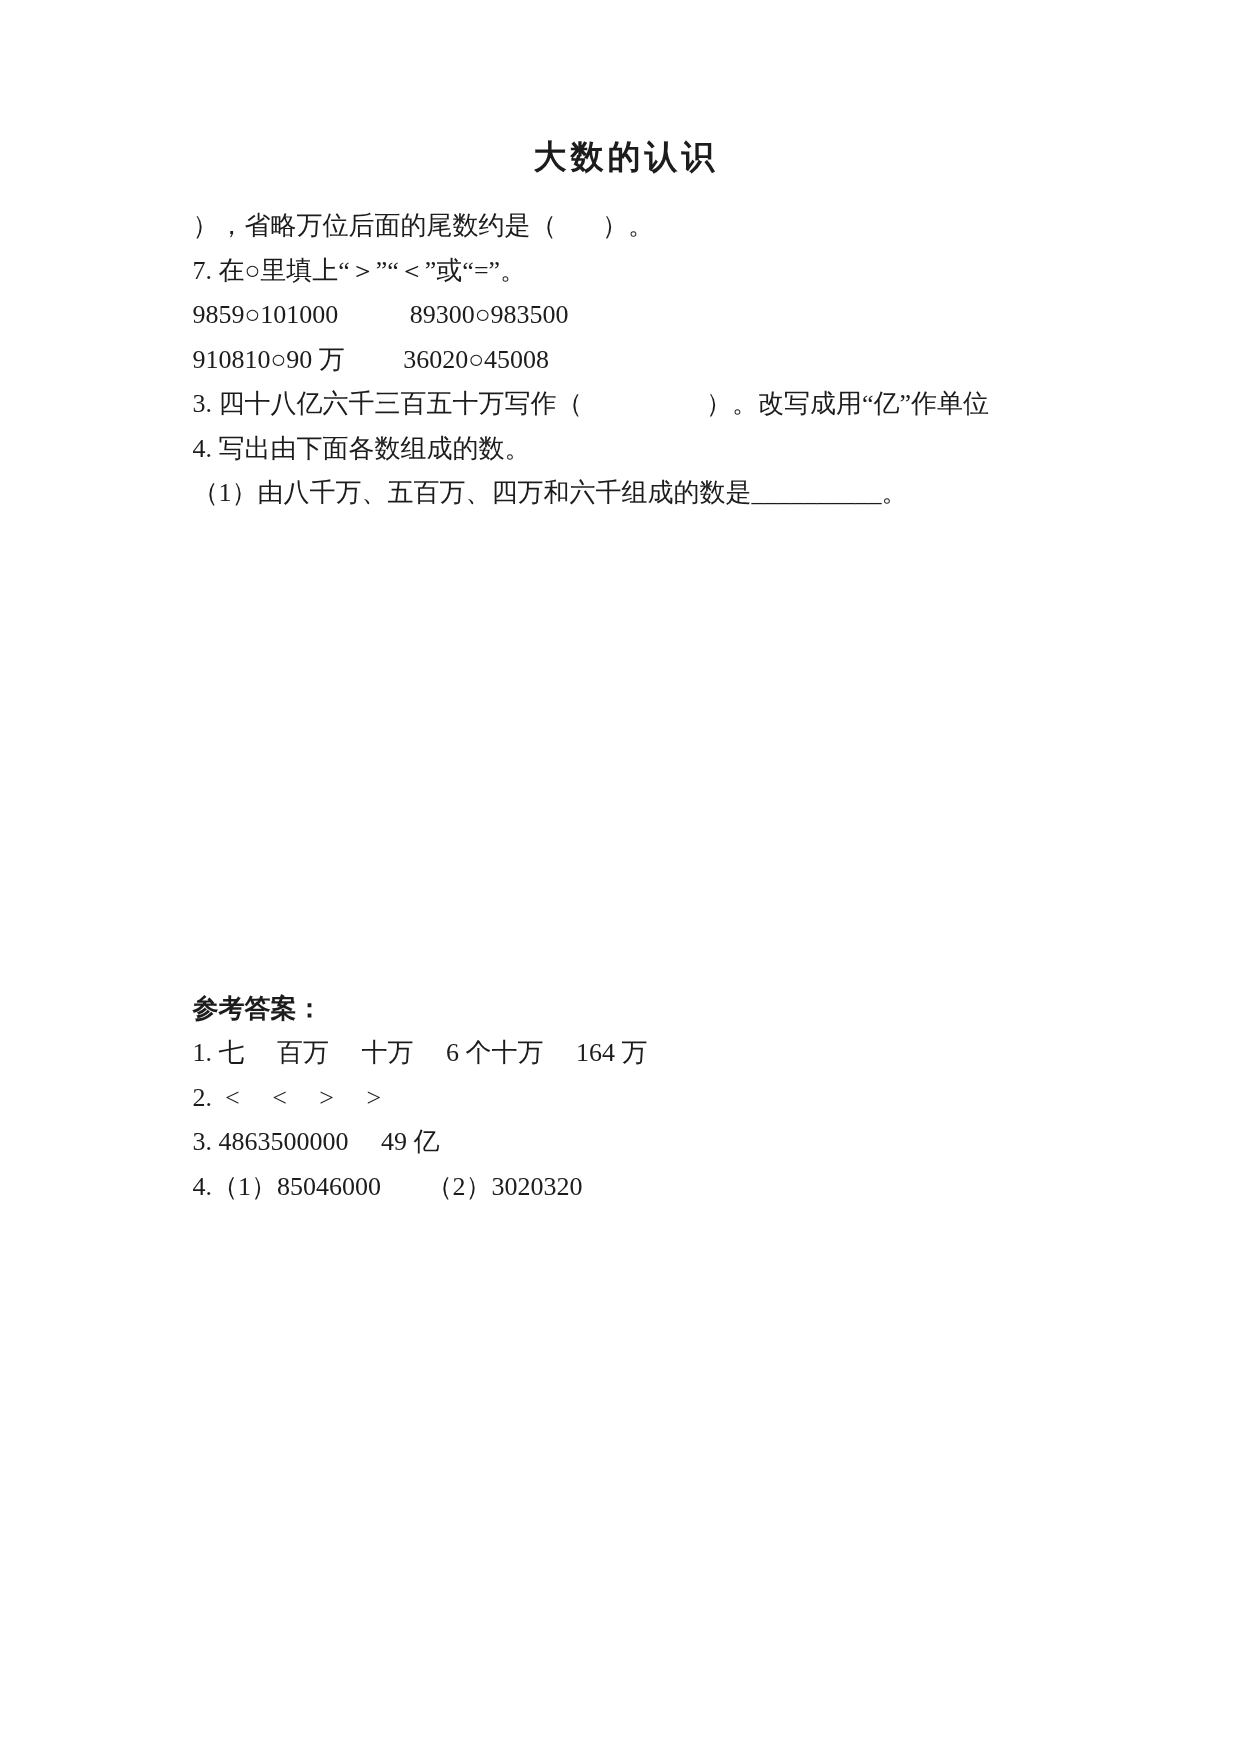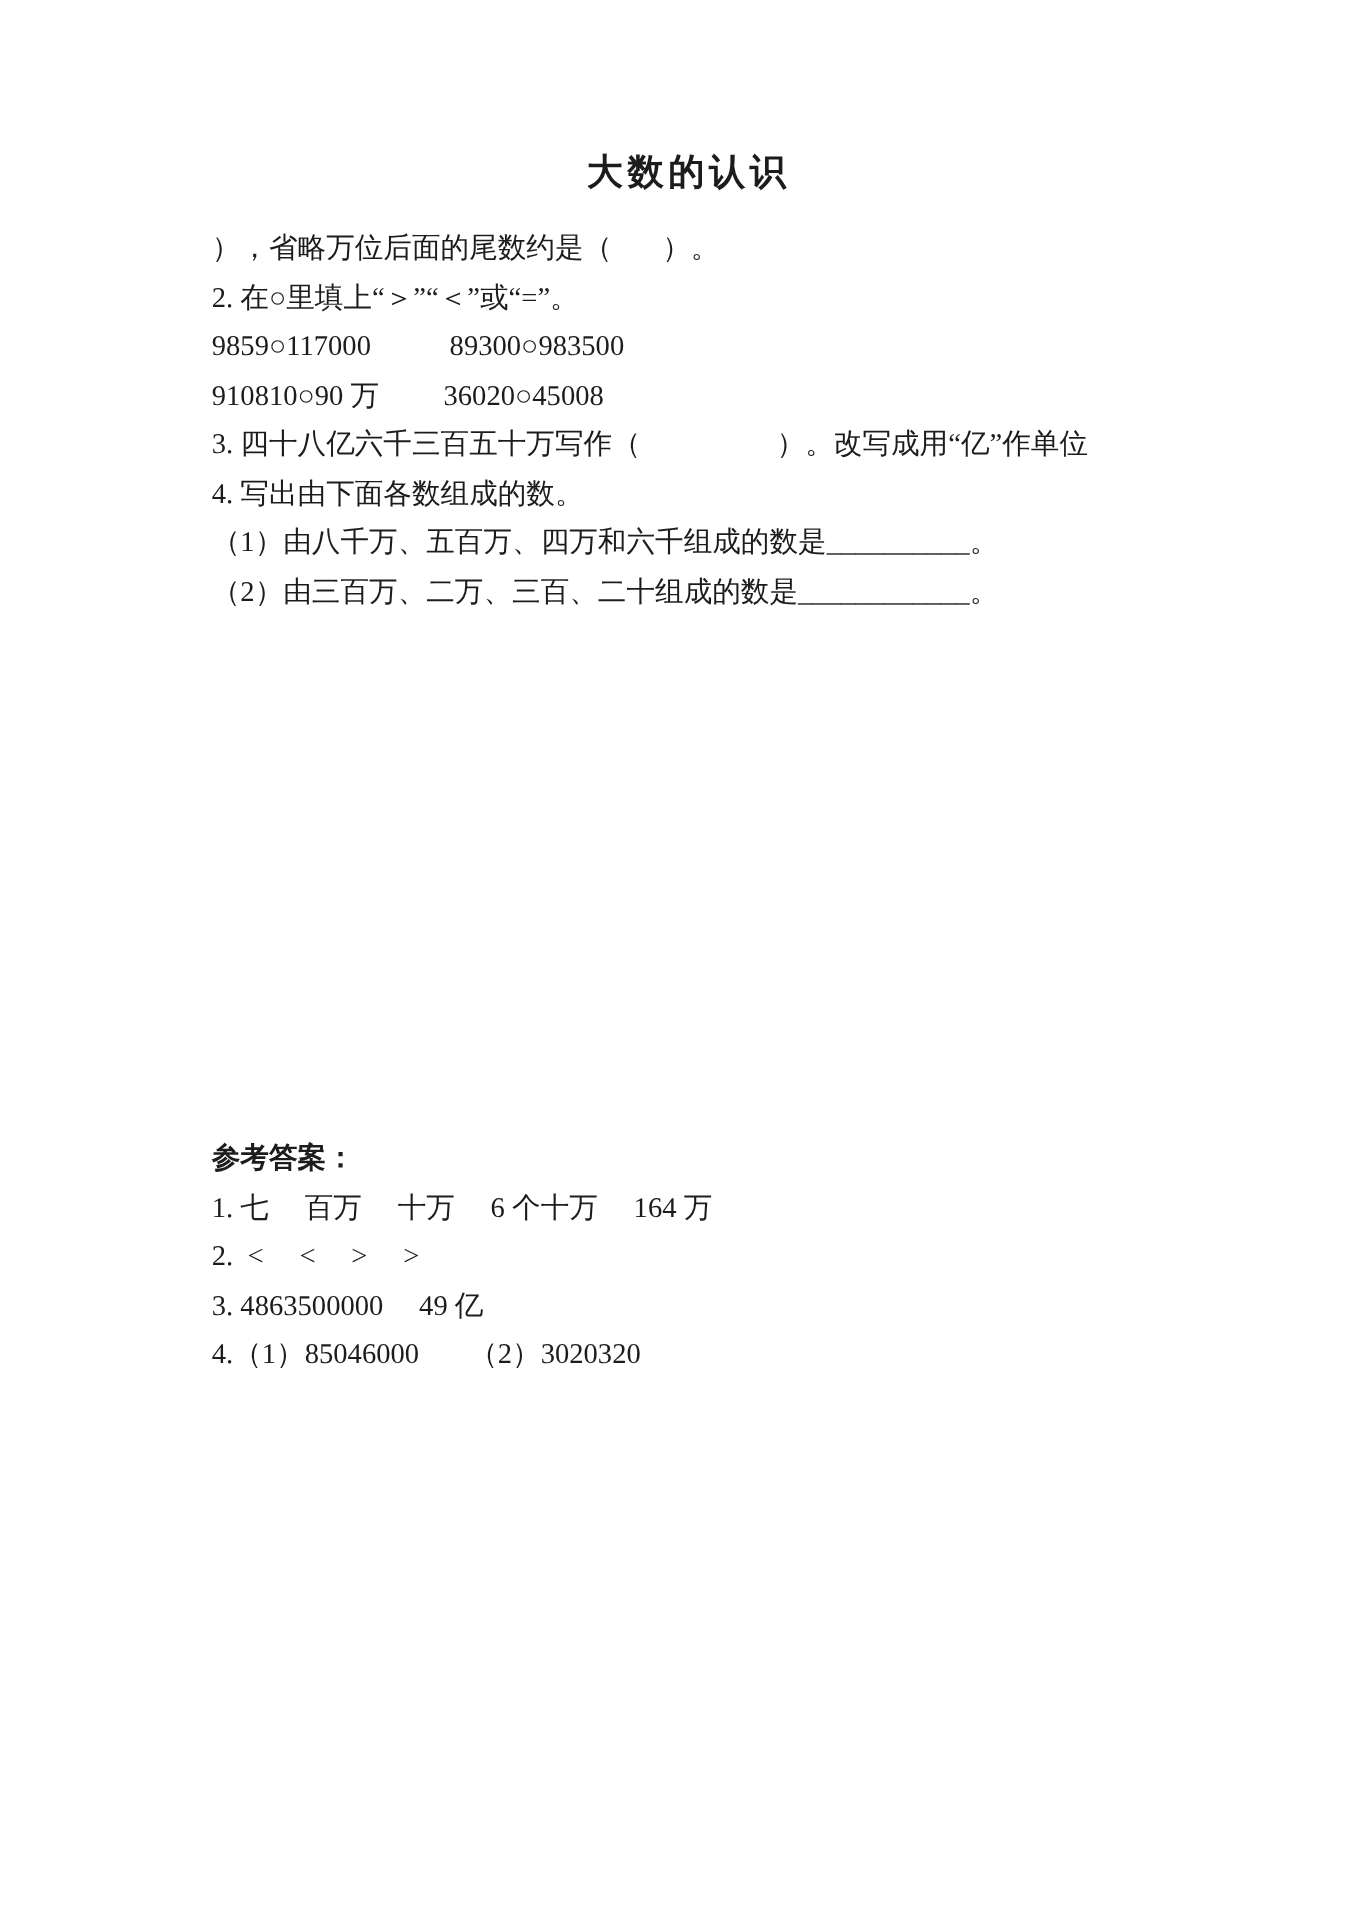--- a/index.html
+++ b/index.html
@@ -44,27 +44,26 @@
 </style>
 </head>
 <body>
 
 <div class="page">
 
   <h1 class="doc-title">大数的认识</h1>
 
   <div>
     <p class="line">），省略万位后面的尾数约是（       ）。</p>
-    <p class="line">2. 在○里填上“＞”“＜”或“=”。</p>
-    <p class="line">9859○117000           89300○983500</p>
+    <p class="line">7. 在○里填上“＞”“＜”或“=”。</p>
+    <p class="line">9859○101000           89300○983500</p>
     <p class="line">910810○90 万         36020○45008</p>
     <p class="line">3. 四十八亿六千三百五十万写作（                   ）。改写成用“亿”作单位</p>
     <p class="line">4. 写出由下面各数组成的数。</p>
     <p class="line">（1）由八千万、五百万、四万和六千组成的数是__________。</p>
-    <p class="line">（2）由三百万、二万、三百、二十组成的数是____________。</p>
   </div>
 
   <div class="spacer"></div>
 
   <div>
     <p class="line answers-heading">参考答案：</p>
     <p class="line">1. 七     百万     十万     6 个十万     164 万</p>
     <p class="line">2.  &lt;     &lt;     &gt;     &gt;</p>
     <p class="line">3. 4863500000     49 亿</p>
     <p class="line">4.（1）85046000       （2）3020320</p>

